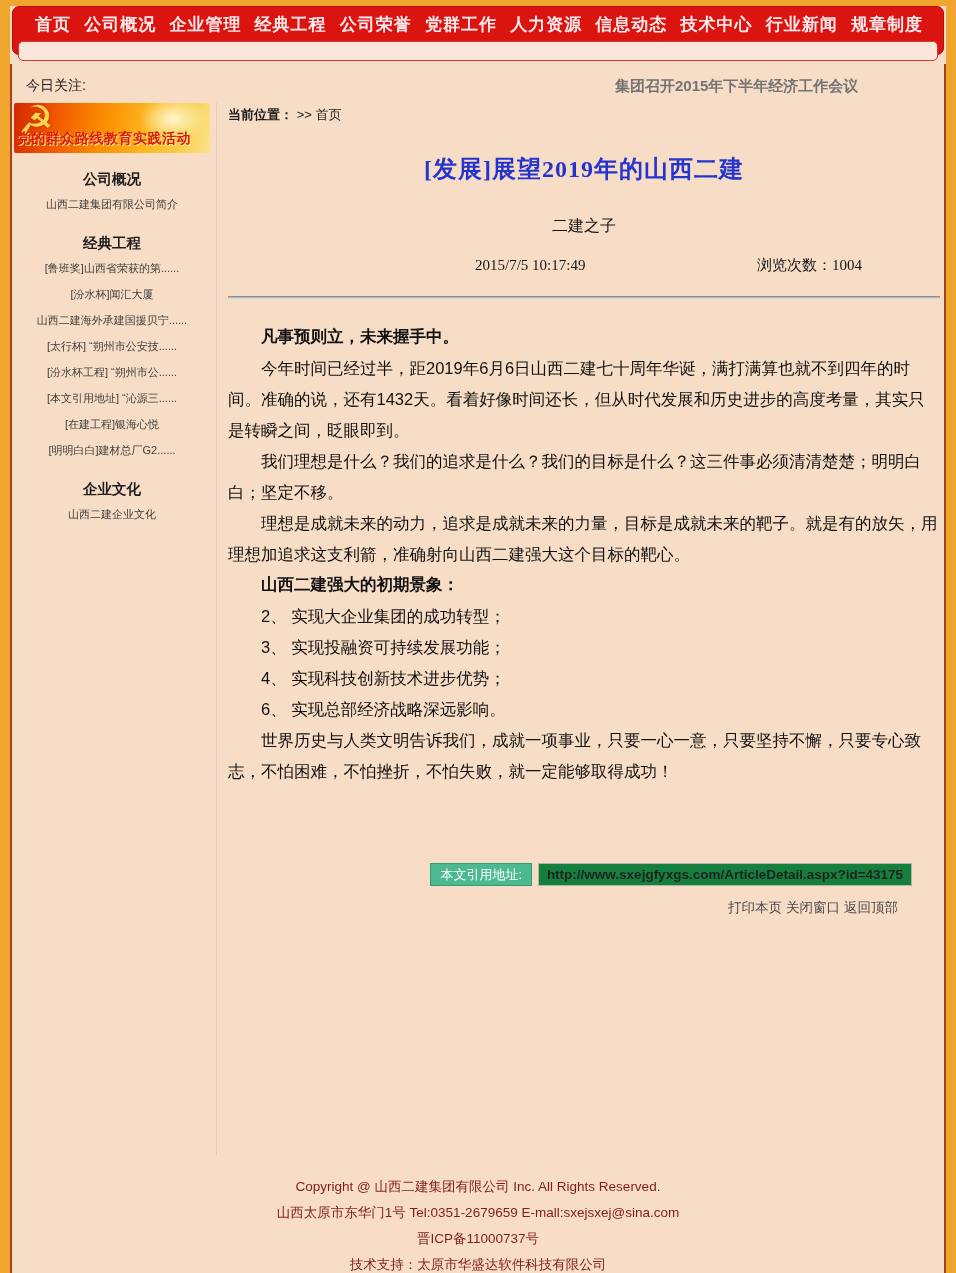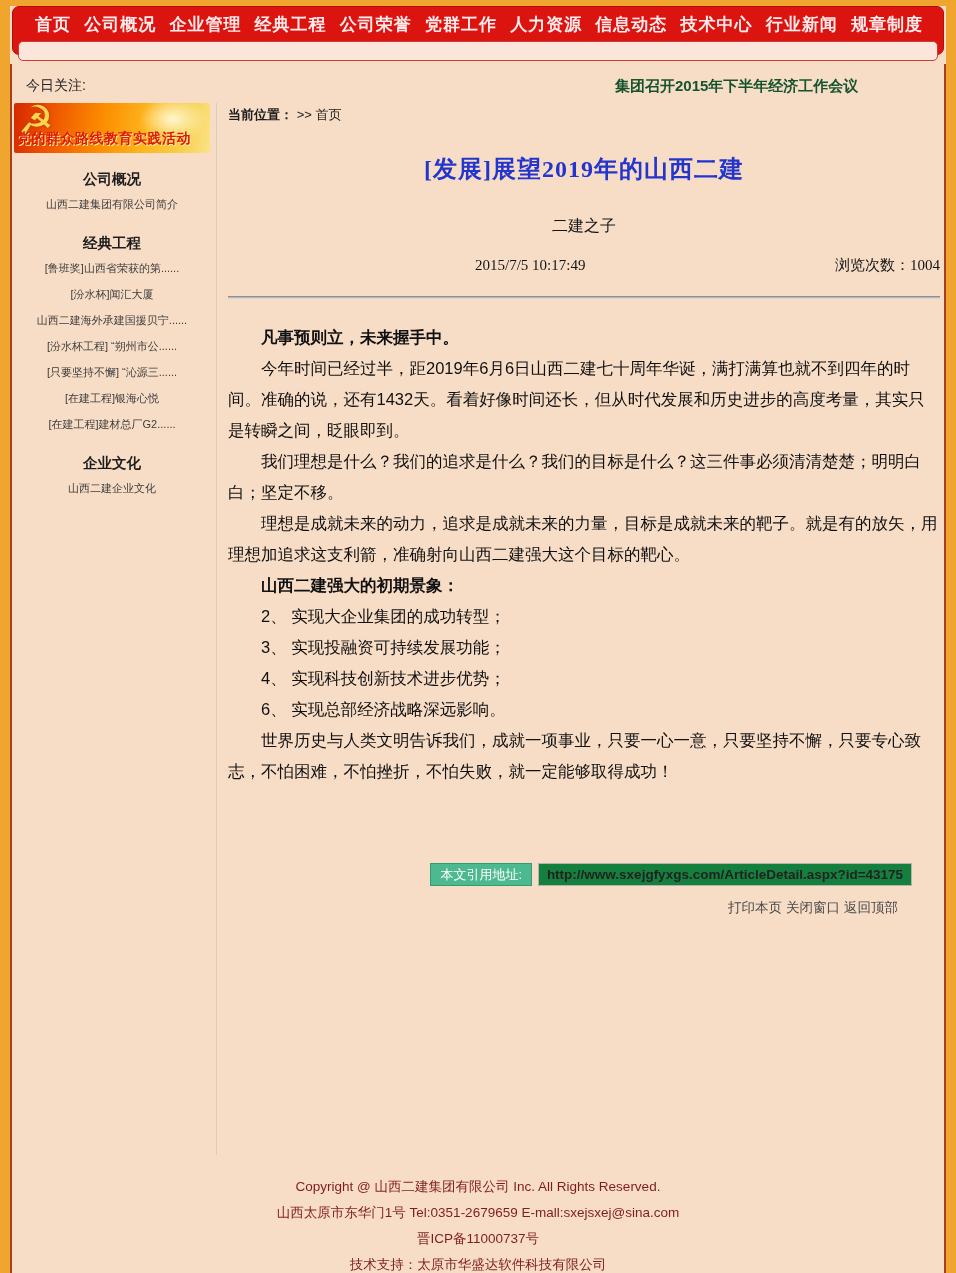--- a/index.html
+++ b/index.html
@@ -31,21 +31,21 @@
     white-space:nowrap; cursor:pointer;
   }
   .nav-substrip {
     margin:0 5px; height:20px; background:#fce6db;
     border:1px solid #cf3c30; border-radius:5px;
   }
 
   
   .attention-label { position:absolute; left:26px; top:77px; font-size:14px; color:#222; }
   .attention-headline {
-    position:absolute; left:615px; top:77px; font-size:15px; font-weight:bold; color:#14532d;
+    position:absolute; left:615px; top:77px; font-size:15px; font-weight:bold; color:#737373;
     white-space:nowrap; cursor:pointer;
   }
 
   
   .sidebar { position:absolute; left:14px; top:103px; width:196px; }
   .banner {
     position:relative; height:50px; overflow:hidden; border-radius:2px; cursor:pointer;
     background:linear-gradient(100deg,#d42800 0%,#ef5500 20%,#fc8d00 45%,#fdb821 68%,#f6d04d 86%,#fce38b 100%);
   }
   .banner .emblem {
@@ -80,28 +80,28 @@
     margin-top:29px; text-align:center;
     font-family:"Liberation Serif","DejaVu Serif",serif;
     font-size:24px; font-weight:bold; color:#2335cd; letter-spacing:1px;
   }
   .article-author { margin-top:31px; text-align:center; font-size:16px; color:#141414; }
   .article-meta {
     margin-top:19px; display:flex; align-items:baseline;
     font-family:"Liberation Serif","DejaVu Serif",serif; font-size:15px; color:#141414;
   }
   .article-meta .meta-date  { margin-left:247px; }
-  .article-meta .meta-views { margin-left:auto; }
+  .article-meta .meta-views { margin-left:auto; margin-right:78px; }
   .rule {
     margin-top:21px; height:3px;
     border-top:1px solid #8e8e8e; border-bottom:1px solid #d6d6d6; background:#b9b9b9;
   }
   .article-body { margin-top:23px; font-size:16.5px; line-height:31px; color:#101010; }
   .article-body p { text-indent:2em; }
-  .article-body p.bold { font-weight:bold; }
+  .article-body p.bold { font-weight:bold;font-family:Liberation Mono, monospace; }
 
   
   .citation-row {
     margin-top:76px; display:flex; justify-content:flex-end; align-items:stretch;
     padding-right:28px;
   }
   .citation-label {
     background:#4db990; border:1px solid #2f9e77; color:#ffffff;
     font-size:13px; line-height:17px; padding:2px 9px; white-space:nowrap;text-align:center;
   }
@@ -159,24 +159,25 @@
       <ul>
         <li>山西二建集团有限公司简介</li>
       </ul>
     </div>
     <div class="side-section">
       <h3>经典工程</h3>
       <ul>
         <li>[鲁班奖]山西省荣获的第......</li>
         <li>[汾水杯]闻汇大厦</li>
         <li>山西二建海外承建国援贝宁......</li>
+        <li>[太行杯] “朔州市公安技......</li>
         <li>[汾水杯工程] “朔州市公......</li>
-        <li>[只要坚持不懈] “沁源三......</li>
+        <li>[本文引用地址] “沁源三......</li>
         <li>[在建工程]银海心悦</li>
-        <li>[在建工程]建材总厂G2......</li>
+        <li>[明明白白]建材总厂G2......</li>
       </ul>
     </div>
     <div class="side-section">
       <h3>企业文化</h3>
       <ul>
         <li>山西二建企业文化</li>
       </ul>
     </div>
 </div>
 

